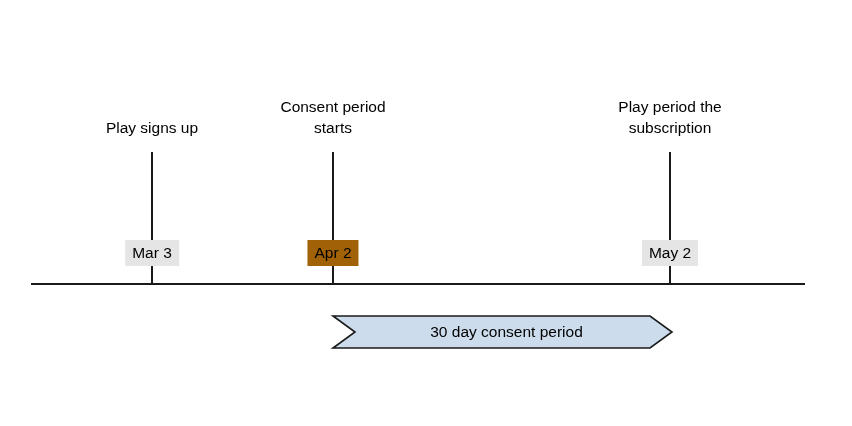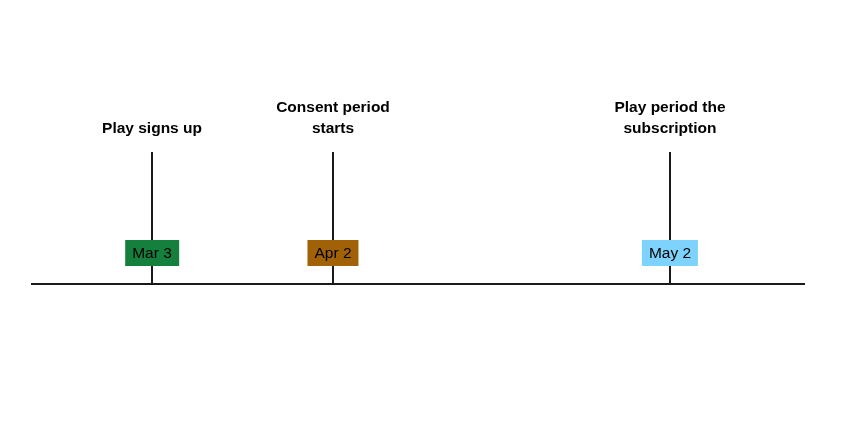--- a/index.html
+++ b/index.html
@@ -42,21 +42,20 @@
   .marker-title {
     position: absolute;
     transform: translateX(-50%);
     left: 0;
     text-align: center;
     white-space: pre;
     color: #000000;
     font-size: 15.5px;
     line-height: 21px;
     font-family: "Liberation Sans", sans-serif;
-    font-weight: bold;
   }
   .marker-date {
     position: absolute;
     transform: translateX(-50%);
     left: 0;
     background: #e0e0e0;
     color: #000000;
     font-size: 15.5px;
     line-height: 20px;
     padding: 3px 7px 3px 7px;
@@ -91,31 +90,37 @@
 </head>
 <body>
 
 <div id="timeline-canvas">
 
   <div class="axis-line" style="left: 31px; width: 774px; top: 283px; background: rgb(26, 26, 26);"></div>
 
   <div class="event-marker" style="left: 152px;">
     <div class="marker-title" style="top: 117px; color: rgb(0, 0, 0);">Play signs up</div>
     <div class="marker-tick" style="top: 152px; height: 131px; background: rgb(26, 26, 26);"></div>
-    <div class="marker-date" style="top: 240px; background: #15803d; color: rgb(0, 0, 0);">Mar 3</div>
+    <div class="marker-date" style="top: 240px; background: #e5e5e5; color: rgb(0, 0, 0);">Mar 3</div>
   </div>
 
   <div class="event-marker" style="left: 333px;">
     <div class="marker-title" style="top: 96px; color: rgb(0, 0, 0);">Consent period
 starts</div>
     <div class="marker-tick" style="top: 152px; height: 131px; background: rgb(26, 26, 26);"></div>
     <div class="marker-date" style="top: 240px; background: #a16207; color: rgb(0, 0, 0);">Apr 2</div>
   </div>
 
   <div class="event-marker" style="left: 670px;">
     <div class="marker-title" style="top: 96px; color: rgb(0, 0, 0);">Play period the
 subscription</div>
     <div class="marker-tick" style="top: 152px; height: 131px; background: rgb(26, 26, 26);"></div>
-    <div class="marker-date" style="top: 240px; background: #7dd3fc; color: rgb(0, 0, 0);">May 2</div>
+    <div class="marker-date" style="top: 240px; background: #e5e5e5; color: rgb(0, 0, 0);">May 2</div>
   </div>
 
+  <div class="duration-banner" style="left: 333px; top: 316px; width: 339px; height: 32px;">
+    <svg width="339" height="32" viewBox="0 0 339 32">
+      <polygon points="0,0 317,0 339,16 317,32 0,32 22,16" fill="#ccdcec" stroke="#1a1a1a" stroke-width="1.6" stroke-linejoin="miter"></polygon>
+    </svg>
+    <div class="banner-label" style="color: rgb(0, 0, 0);">30 day consent period</div>
+  </div>
 
 </div>
 
 </body></html>

